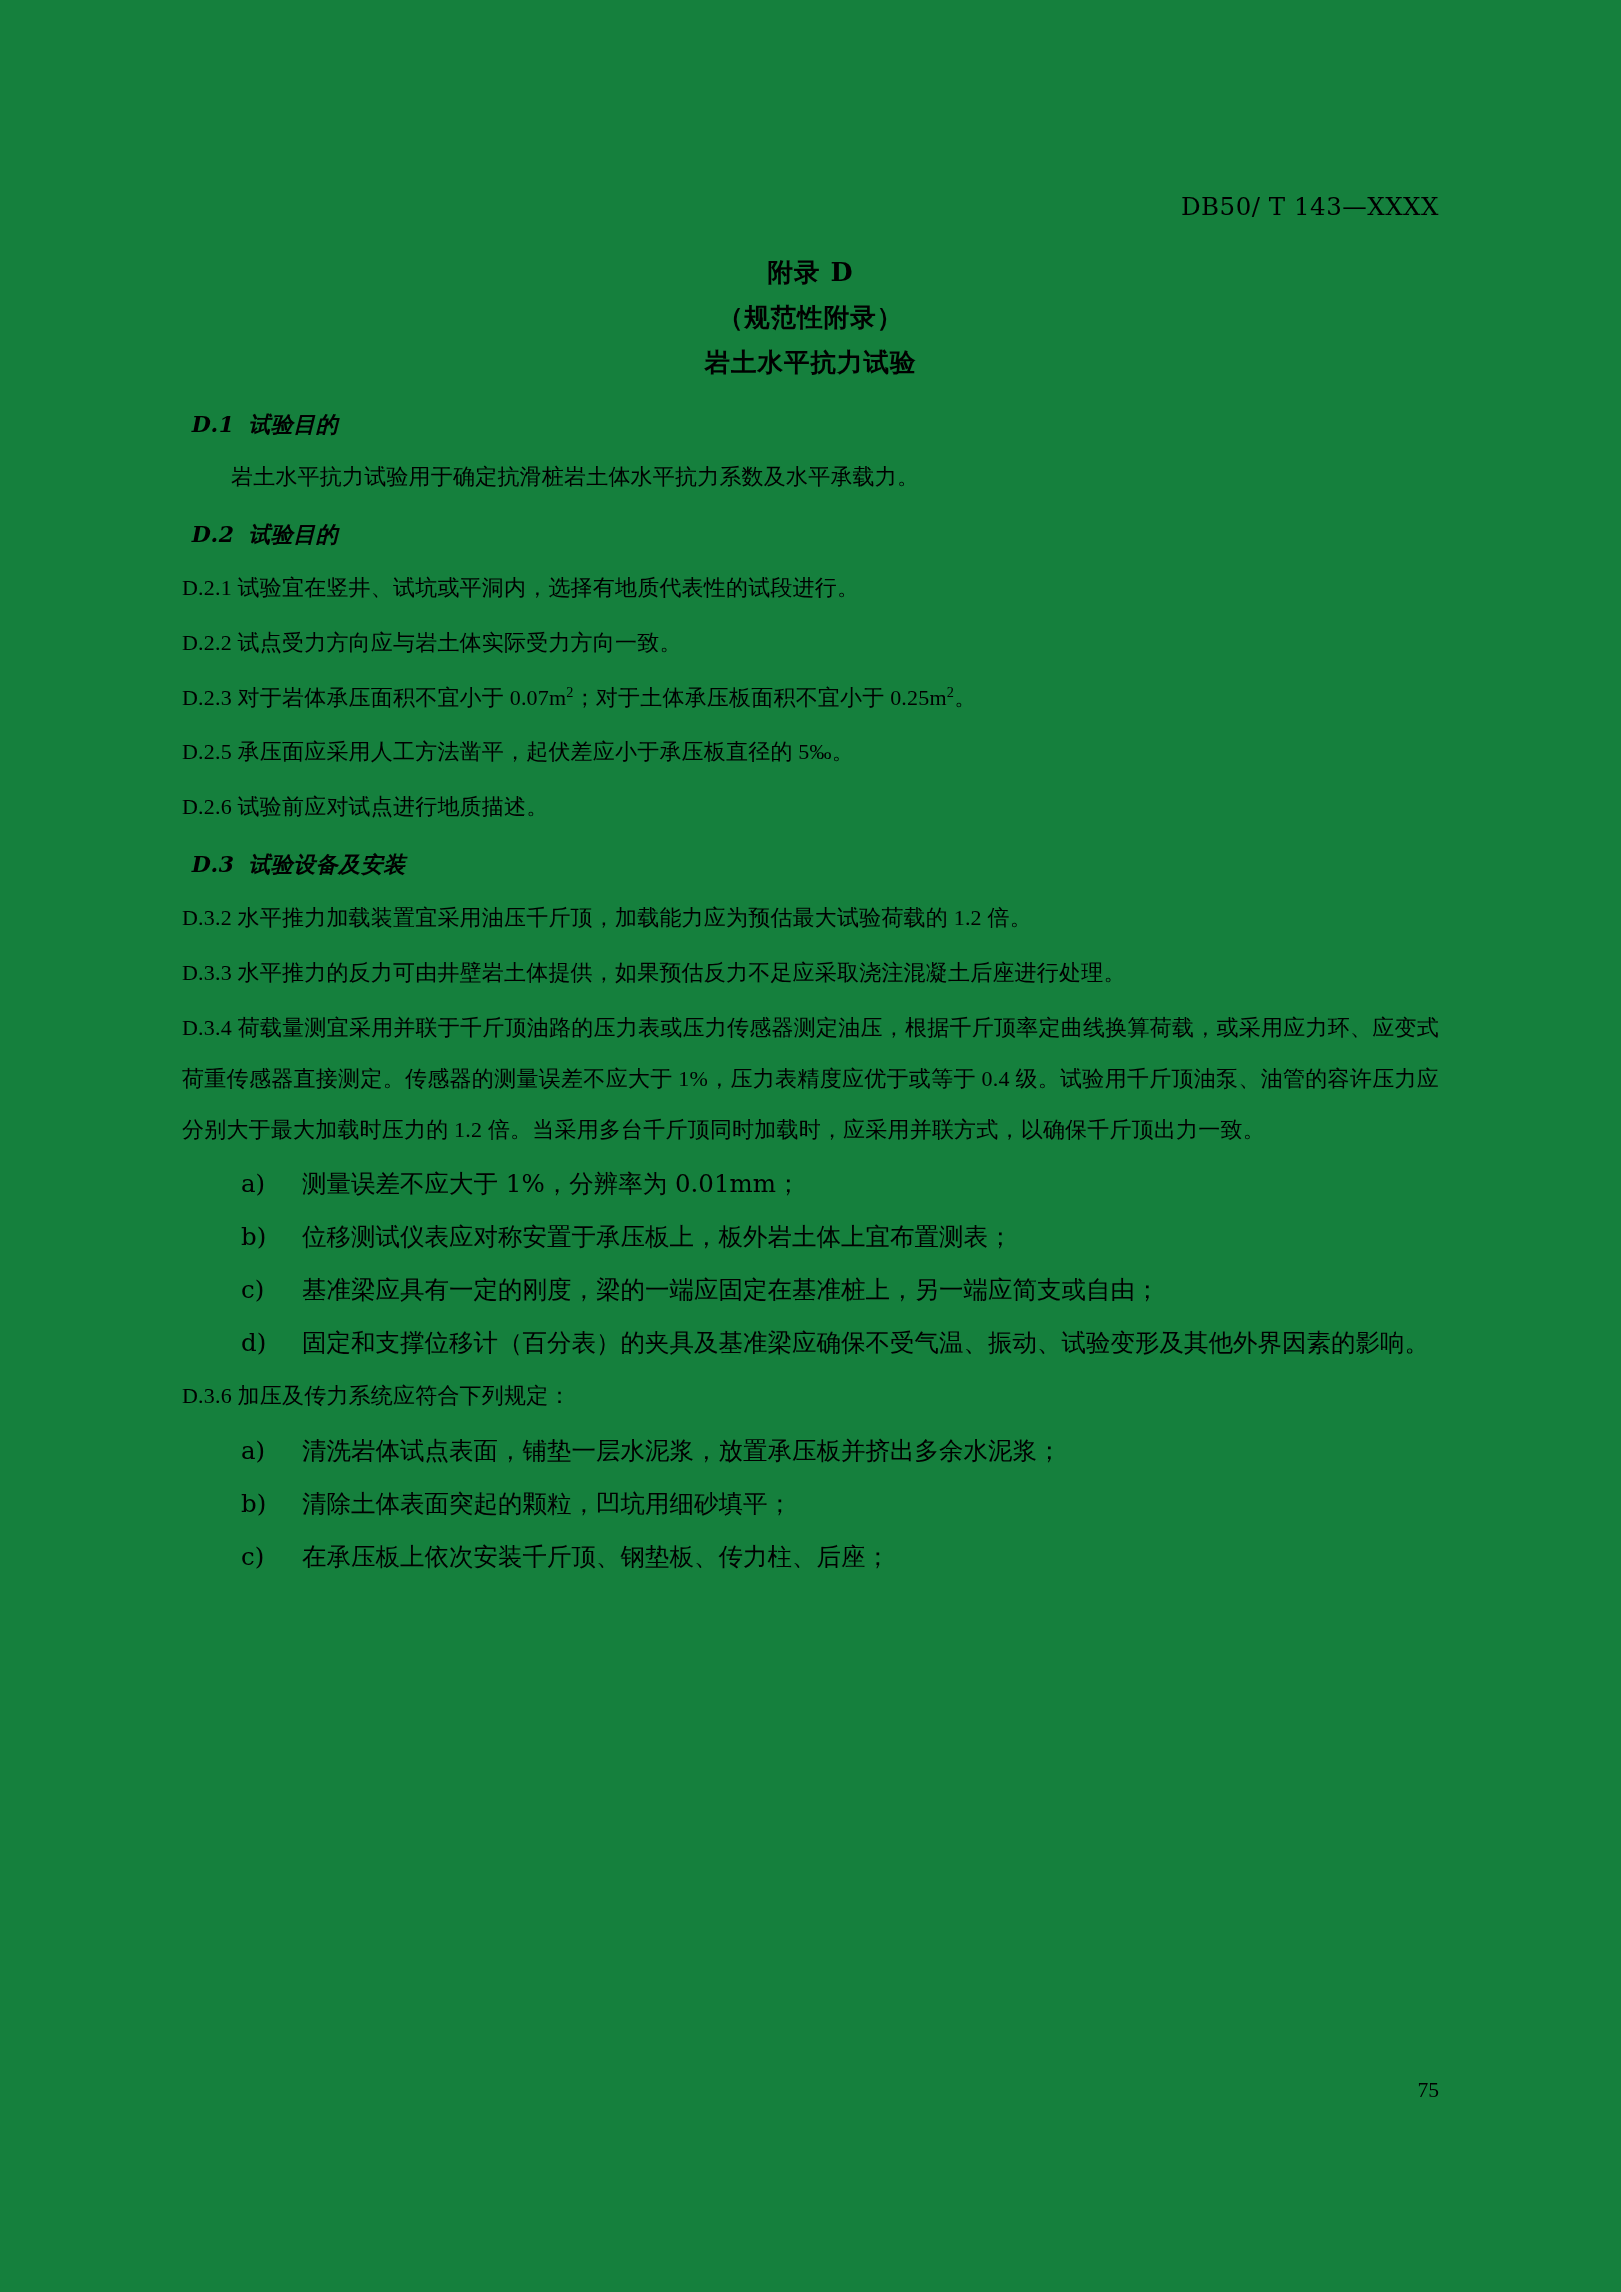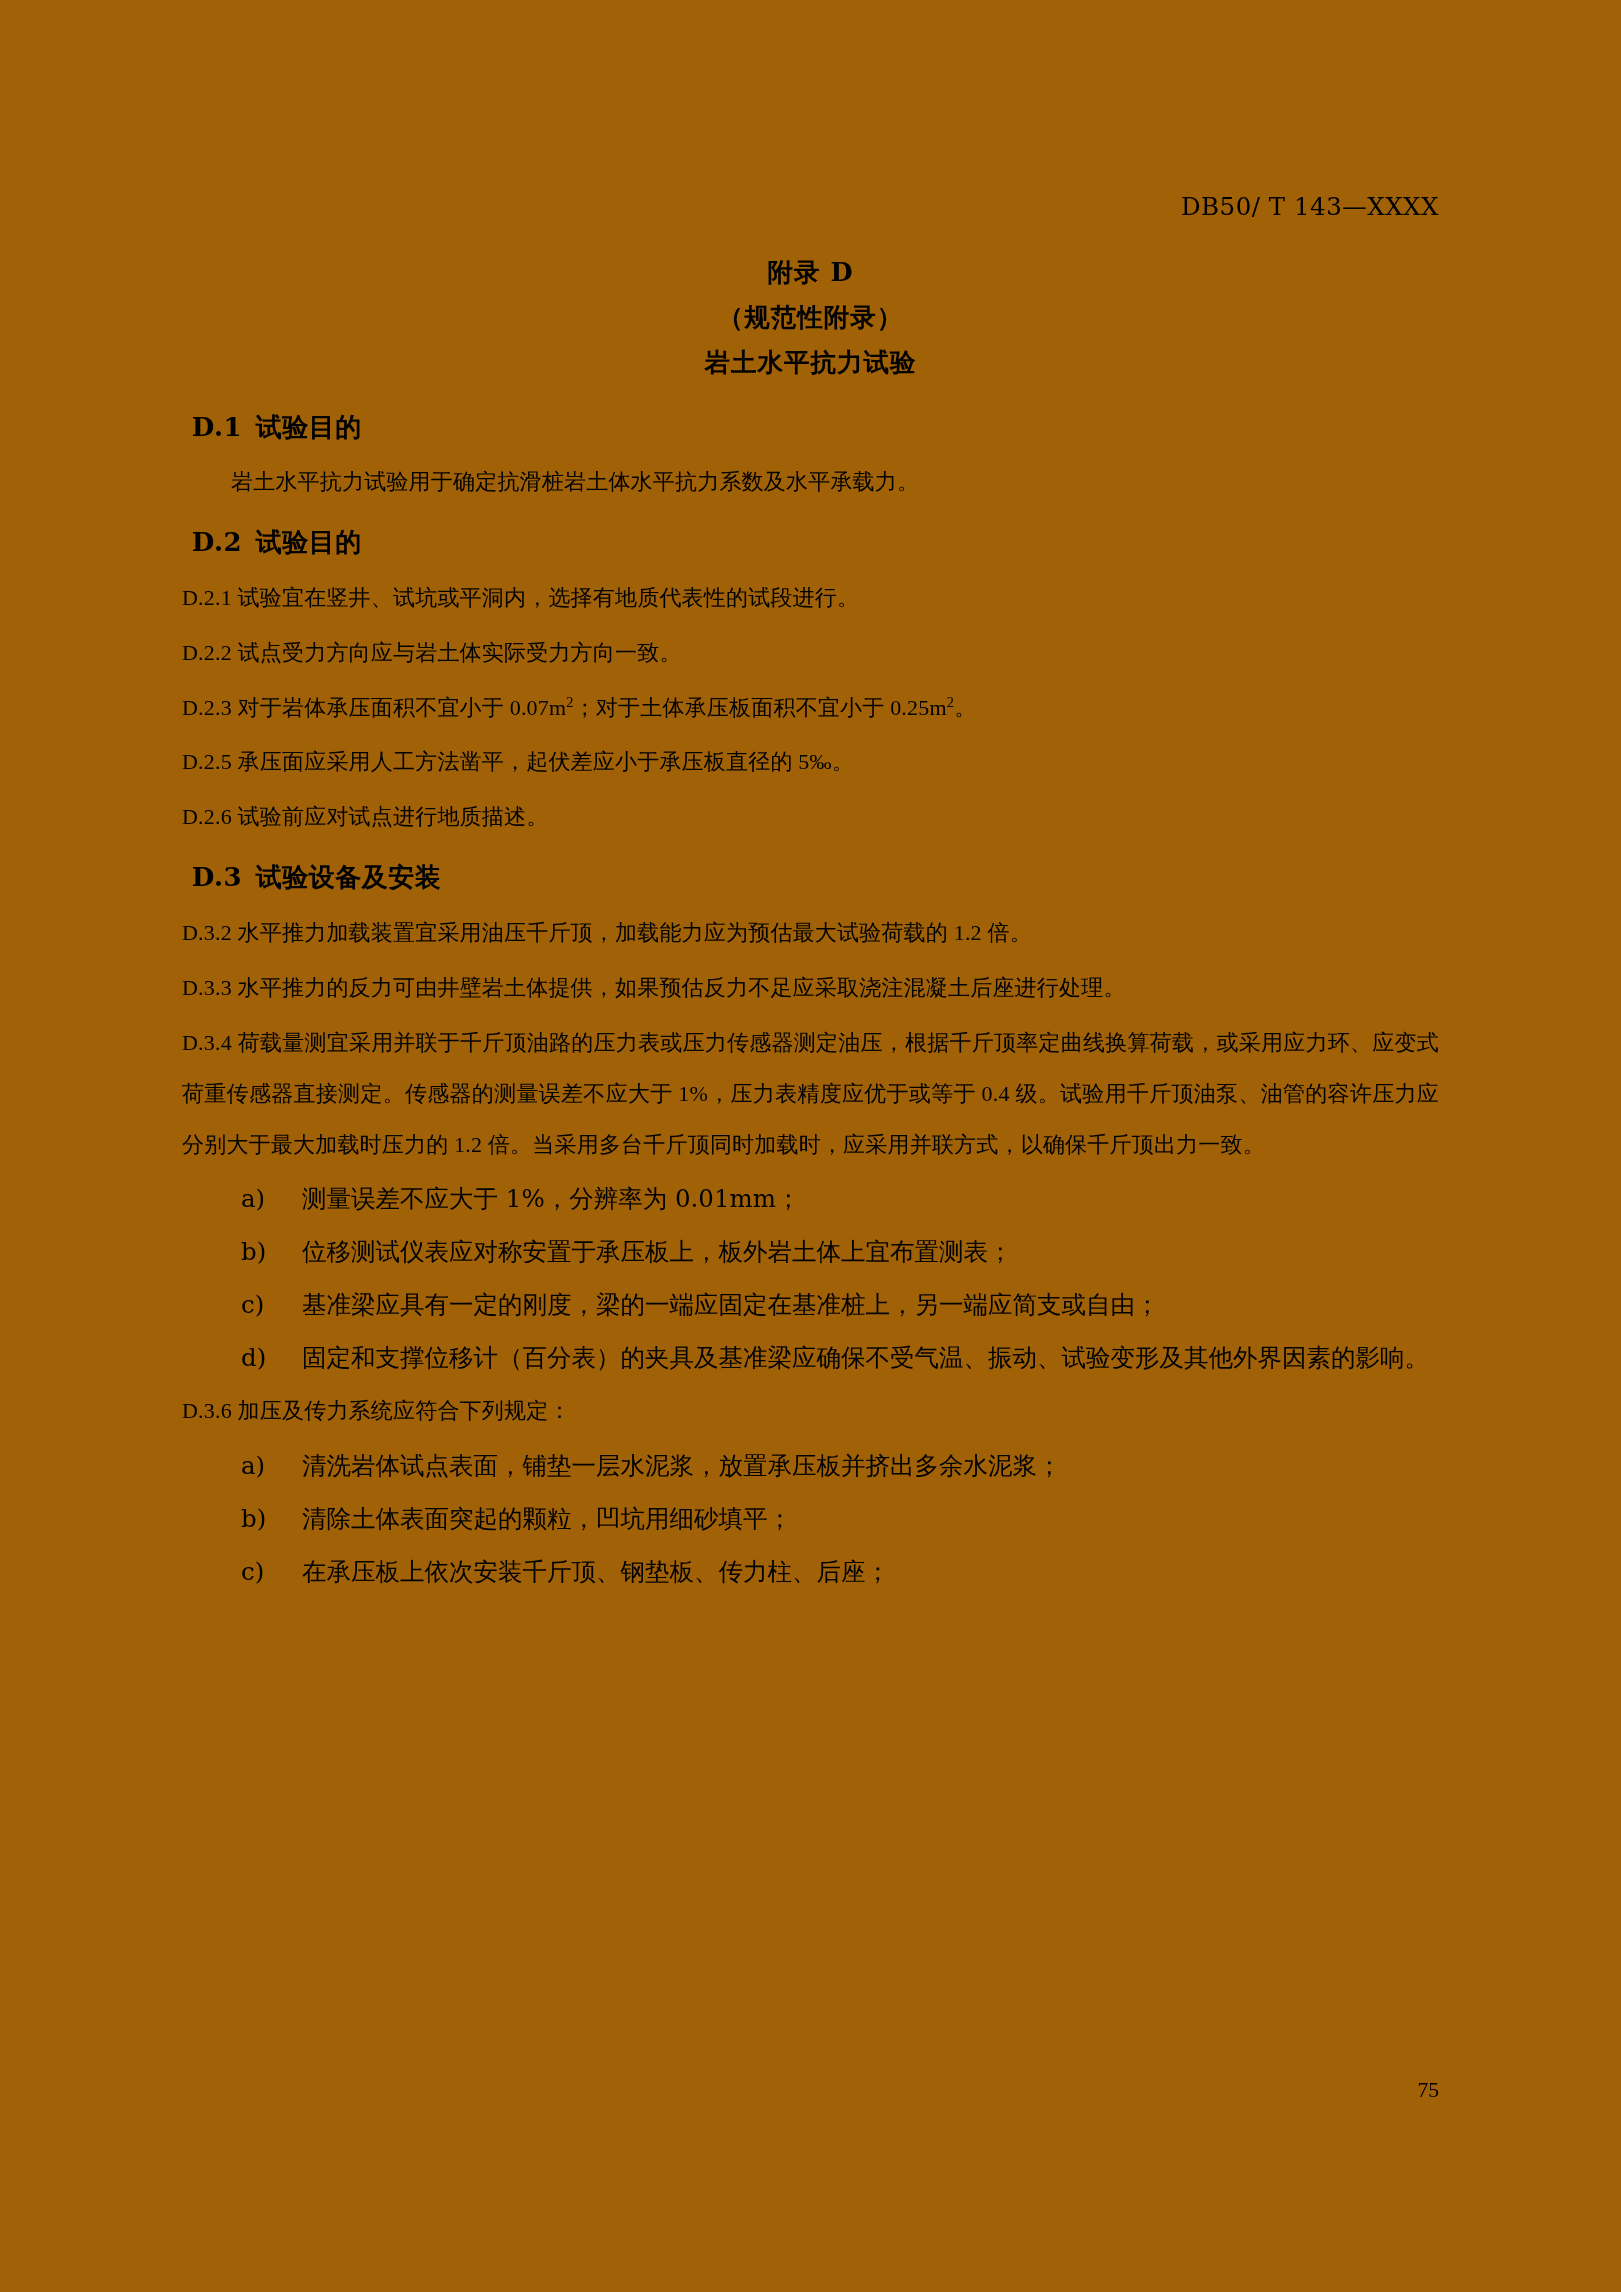--- a/index.html
+++ b/index.html
@@ -9,21 +9,21 @@
   }
   body {
     font-family: "DejaVu Serif", "Liberation Serif", serif;
     color: #000000;
   }
   .page {
     position: relative;
     width: 1621px;
     height: 2293px;
     margin: 0 auto;
-    background: #a16207;
+    background: #15803d;
     box-sizing: border-box;
     padding: 0;
     overflow: hidden;
   }
   .content {
     position: absolute;
     left: 182px;
     top: 0;
     width: 1257px;
     height: 2293px;
@@ -50,24 +50,25 @@
     line-height: 45px;
     letter-spacing: 1px;
   }
   .body-block {
     position: absolute;
     top: 392px;
     left: 0;
     width: 1257px;
   }
   .sec-head {
-    font-size: 26px;
+    font-size: 22px;
     font-weight: bold;
     margin: 17.6px 0 11.8px 9.8px;
     letter-spacing: 0.5px;
+    font-style: italic;
   }
   .sec-head .num {
     margin-right: 13.7px;
   }
   p.para {
     font-size: 22px;
     line-height: 51px;
     margin: 0 0 3.9px 0;
     text-align: justify;
     text-justify: inter-ideograph;

